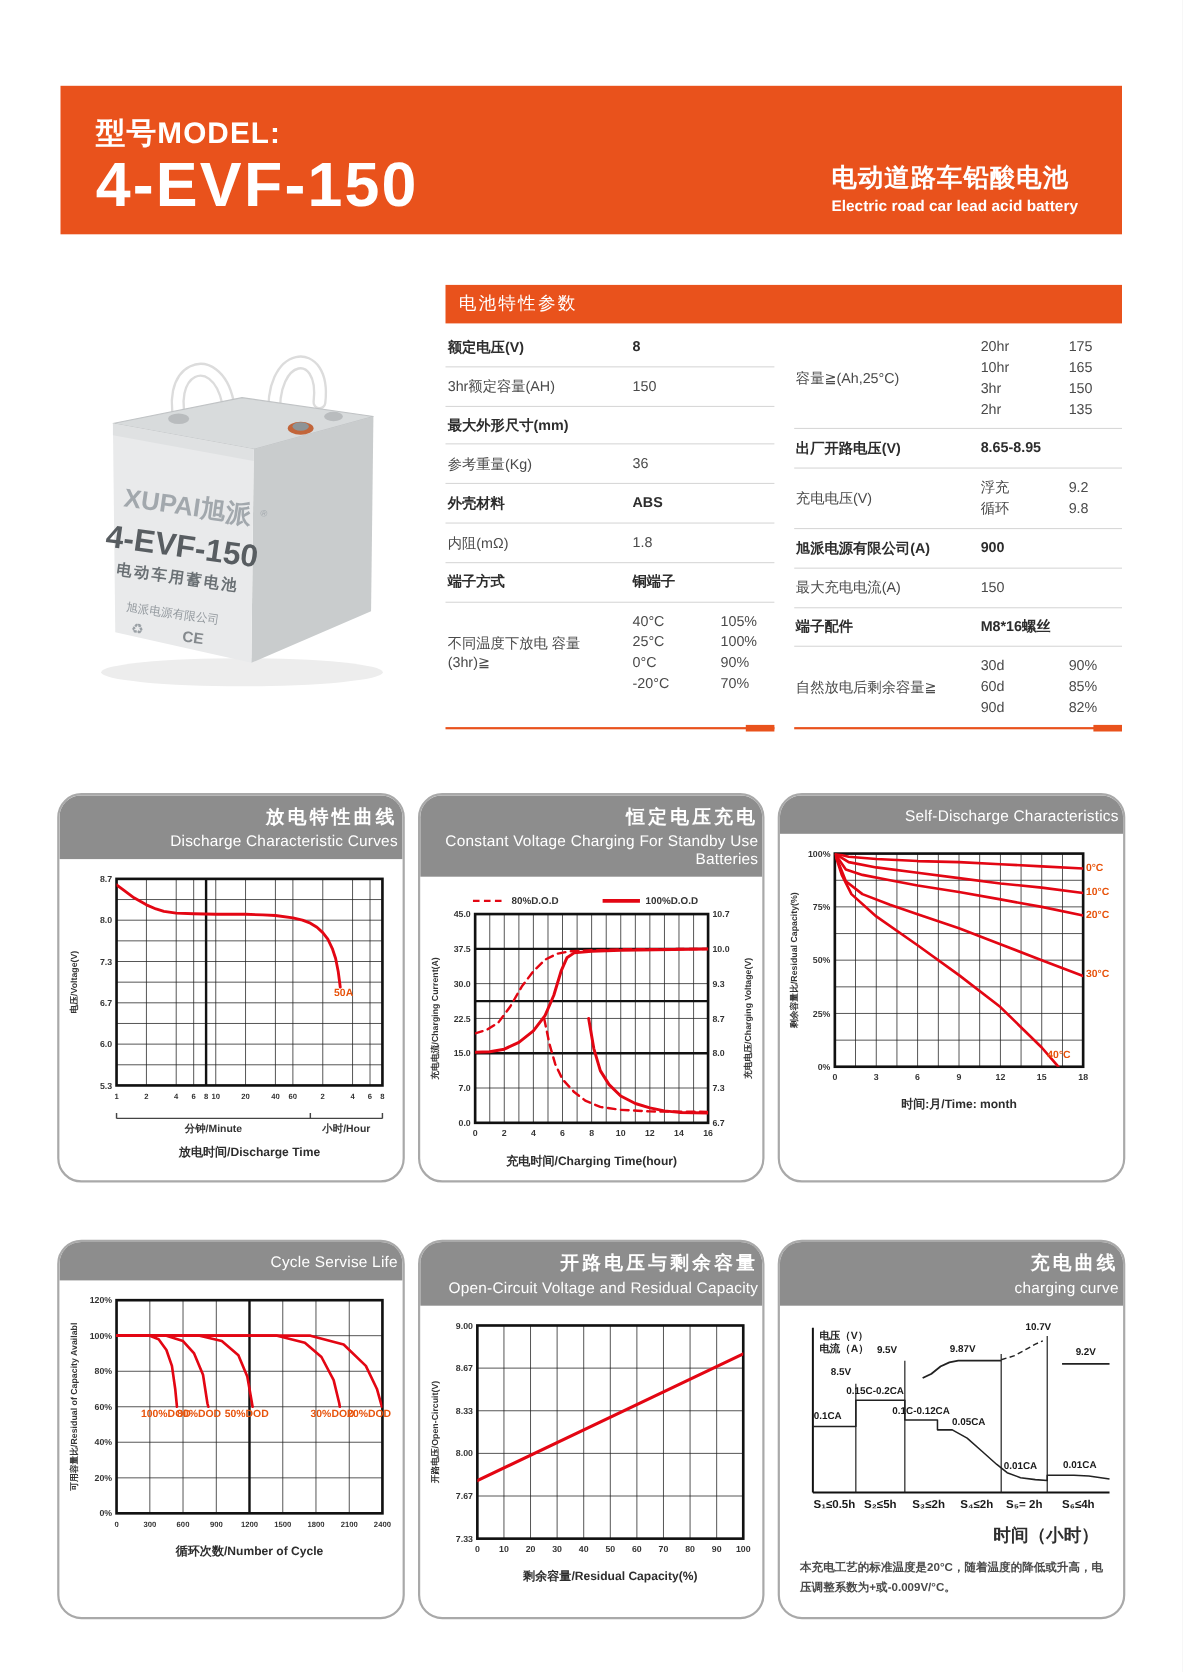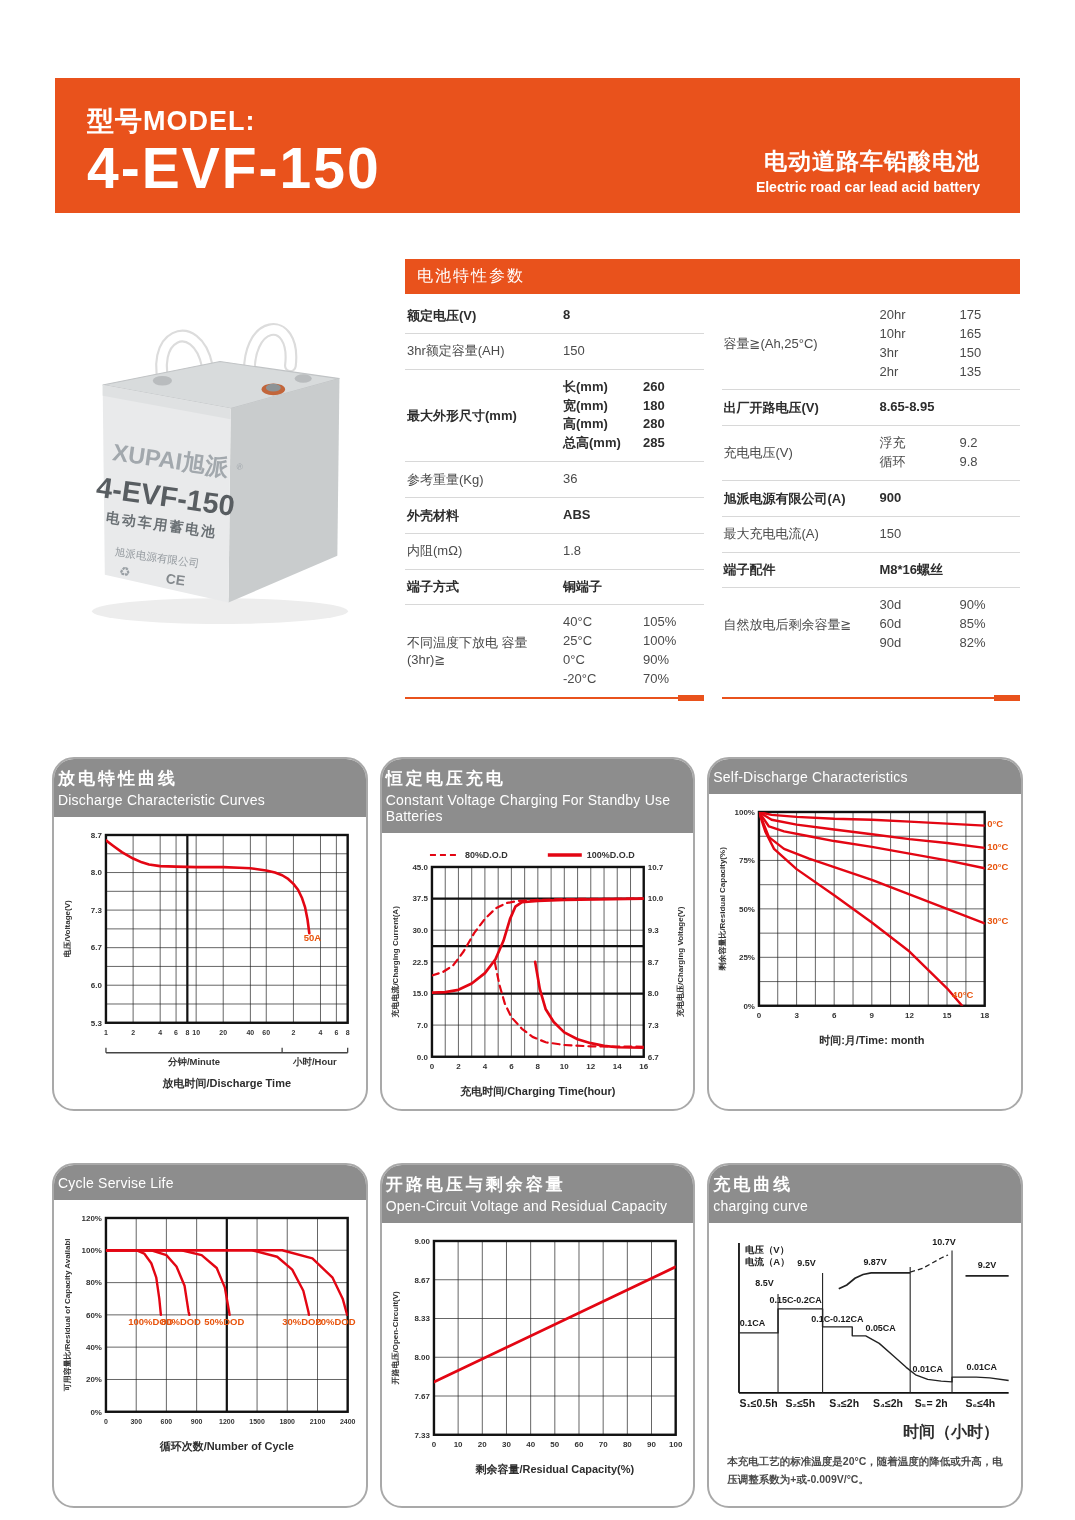--- a/index.html
+++ b/index.html
@@ -4,45 +4,45 @@
 <style>
   html,body{margin:0;padding:0;background:#f2f2f2}
   .page{width:1075px;height:1520px;margin:0 auto;background:#fff;overflow:hidden;
         font-family:"Liberation Sans","DejaVu Sans",sans-serif;color:#333;position:relative}
 
   
   .band{margin:78px 55px 0;height:135px;box-sizing:border-box;background:#E9521C;color:#fff;
         display:flex;justify-content:space-between;align-items:flex-end;padding:14px 40px 16px 32px}
   .model-label{font-size:27px;font-weight:700;letter-spacing:1px}
   .model-code{font-size:57px;font-weight:800;line-height:1.02;letter-spacing:2px}
-  .band-right{text-align:right;padding-bottom:2px}
+  .band-right{padding-bottom:2px}
   .band-right .cn{font-size:23px;font-weight:700;letter-spacing:1px}
   .band-right .en{font-size:14px;font-weight:600;margin-top:2px}
 
   
   .content{margin:46px 55px 0;display:flex;gap:20px}
   .figure{flex:0 0 330px;display:flex;justify-content:center;align-items:flex-start}
   .spec{flex:1;min-width:0}
   .spec-title{background:#E9521C;color:#fff;font-size:16px;font-weight:400;padding:7px 12px;letter-spacing:2px}
   .spec-cols{display:grid;grid-template-columns:1fr 1fr;column-gap:18px;margin-top:4px}
   .spec-col{display:flex;flex-direction:column}
   .spec-row{display:flex;align-items:center;padding:8px 2px;font-size:13px;color:#4a4a4a}
   .spec-row + .spec-row{border-top:1px solid #d8d8d8}
-  .spec-row .lbl{flex:0 0 152px;padding-right:4px;line-height:1.35}
+  .spec-row .lbl{flex:0 0 152px;padding-right:16px;line-height:1.35}
   .spec-row .val{flex:1;line-height:1.45}
   .pair{display:flex}
   .pair .k{flex:0 0 80px}
   .strong{font-weight:700;color:#2d2d2d}
   .col-underline{position:relative;border-top:2px solid #E9521C;margin-top:auto}
   .col-underline .tab{position:absolute;right:0;top:-4px;width:26px;height:6px;background:#E9521C}
 
   
   .charts{margin:58px 52px 0;display:grid;grid-template-columns:repeat(3,1fr);gap:52px 12px}
   .panel{border:2px solid #a9a9a9;border-radius:22px;overflow:hidden;background:#fff;display:flex;flex-direction:column}
-  .panel-head{background:#8d8d8d;color:#fff;text-align:left;padding:8px 4px 9px}
+  .panel-head{background:#8d8d8d;color:#fff;text-align:right;padding:8px 4px 9px}
   .panel-title{font-size:17px;font-weight:700;letter-spacing:3px}
   .panel-sub{font-size:14px;margin-top:2px;letter-spacing:.2px}
   .panel-body{padding:8px 6px 6px;flex:1;display:flex;flex-direction:column}
   svg.plot{display:block;width:100%;height:auto;font-family:inherit}
   .cc-xlabel{text-align:right;font-size:16px;font-weight:700;color:#2d2d2d;padding:0 16px;margin-top:-4px}
   .cc-note{font-size:10.5px;font-weight:700;color:#4a4a4a;line-height:1.65;margin:10px 12px 12px}
   svg text{font-family:inherit}
 </style>
 </head>
 <body>
@@ -104,38 +104,20 @@
             <div class="spec-row strong">
               <div class="lbl">额定电压(V)</div>
               <div class="val">8</div>
             </div>
             <div class="spec-row">
               <div class="lbl">3hr额定容量(AH)</div>
               <div class="val">150</div>
             </div>
             <div class="spec-row strong">
               <div class="lbl">最大外形尺寸(mm)</div>
-              <div class="val">
-                <div class="pair">
-                  <span class="k">长(mm)</span>
-                  <span class="v">260</span>
-                </div>
-                <div class="pair">
-                  <span class="k">宽(mm)</span>
-                  <span class="v">180</span>
-                </div>
-                <div class="pair">
-                  <span class="k">高(mm)</span>
-                  <span class="v">280</span>
-                </div>
-                <div class="pair">
-                  <span class="k">总高(mm)</span>
-                  <span class="v">285</span>
-                </div>
-              </div>
             </div>
             <div class="spec-row">
               <div class="lbl">参考重量(Kg)</div>
               <div class="val">36</div>
             </div>
             <div class="spec-row strong">
               <div class="lbl">外壳材料</div>
               <div class="val">ABS</div>
             </div>
             <div class="spec-row">

